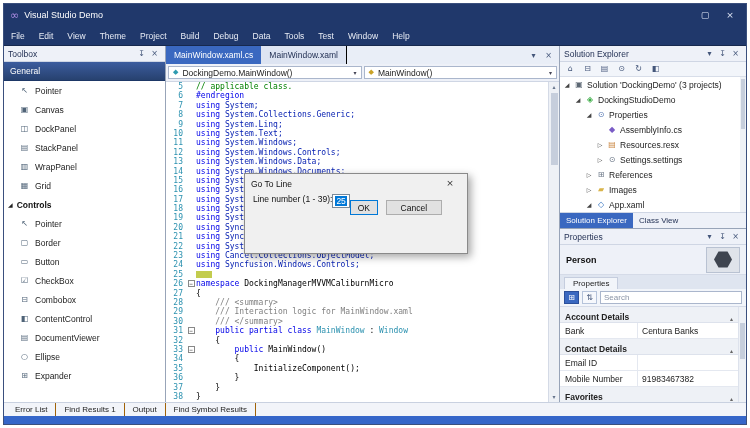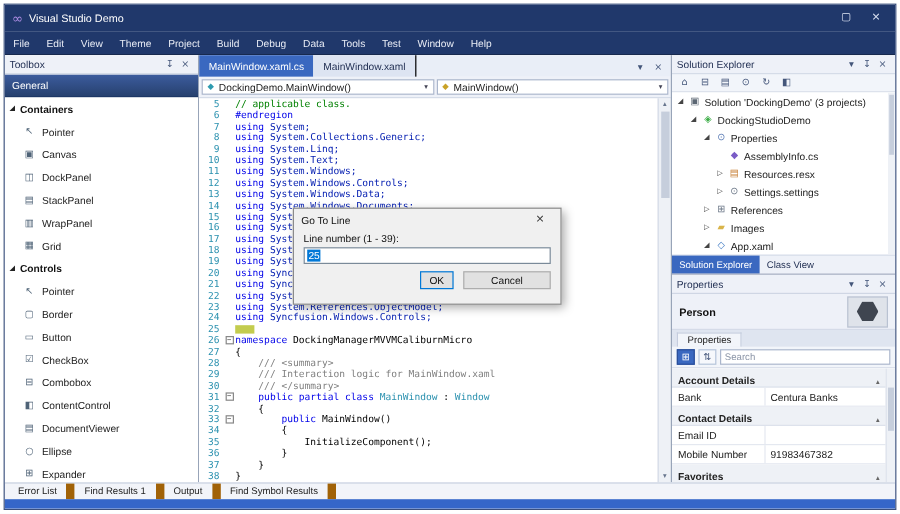--- a/index.html
+++ b/index.html
@@ -84,34 +84,34 @@
   .grid-rows{flex:1;min-width:0}
   .grow-section{height:16px;background:#eef1f6;border-bottom:1px solid #dde2ec;display:flex;align-items:flex-end;padding:0 5px;font-weight:bold;font-size:8.5px;color:#222}
   .grow-section .collapse{margin-left:auto;font-size:6px;color:#666;font-family:"DejaVu Sans",sans-serif}
   .grow-kv{height:16px;border-bottom:1px solid #e4e8f0;display:flex;font-size:8.5px}
   .grow-kv .k{width:78px;flex:none;padding:0 5px;display:flex;align-items:center;color:#222;border-right:1px solid #e4e8f0;white-space:nowrap;overflow:hidden}
   .grow-kv .v{flex:1;padding:0 4px;display:flex;align-items:center;color:#222;overflow:hidden;white-space:nowrap}
   .pscroll{width:8px;flex:none;background:#eef1f6;border-left:1px solid #dde2ec}
   .pscroll .pthumb{width:5px;height:36px;background:#c6cedc;margin:16px auto 0}
   
   .statusrow{height:14px;background:#f2f4f9;border-top:1px solid #c9d1e0;display:flex;align-items:stretch;padding-left:3px;flex:none}
-  .stab{padding:0 8px;font-size:8px;color:#222;border-right:7px solid #a16207;display:flex;align-items:center;white-space:nowrap}
+  .stab{padding:0 8px;font-size:8px;color:#222;border-right:1px solid #a16207;display:flex;align-items:center;white-space:nowrap}
   .bluestrip{height:8px;background:#3566c9;flex:none}
   
   .dialog{position:absolute;left:240px;top:169px;width:224px;height:81px;background:#f0f0f0;border:1px solid #8a8a8a;box-shadow:3px 3px 8px rgba(0,0,0,.35);z-index:20;display:flex;flex-direction:column}
   .dlg-title{height:19px;display:flex;align-items:center;padding:0 6px;font-size:8.5px;color:#111;flex:none}
   .dlg-close{margin-left:auto;width:22px;height:100%;display:flex;align-items:center;justify-content:center;font-size:9px;color:#333;font-family:"DejaVu Sans",sans-serif}
-  .dlg-body{flex:1;padding:1px 8px 6px;display:flex;flex-direction:column}
+  .dlg-body{flex:1;padding:1px 8px 6px;display:flex;flex-direction:row}
   .dlg-label{font-size:8.5px;color:#111;margin-bottom:2px}
   .dlg-input{height:14px;border:1px solid #7a8a99;background:#fff;display:flex;align-items:center;padding:0 2px;font-size:8.5px;color:#000}
   .dlg-input .sel{background:#0078d7;color:#fff;padding:0 1px}
   .dlg-buttons{display:flex;justify-content:flex-end;gap:8px;margin-top:6px}
   .dlg-btn{height:15px;border:1px solid #adadad;background:#e1e1e1;display:flex;align-items:center;justify-content:center;font-size:8.5px;color:#111}
   .dlg-btn.default{border-color:#0078d7;width:28px}
-  .dlg-btn.normal{width:73px}
+  .dlg-btn.normal{width:56px}
 </style>
 </head>
 <body>
 
 <div class="window">
 
   <div class="titlebar">
     <span class="logo ico">∞</span>
     <span>Visual Studio Demo</span>
     <span class="tb-spacer"></span>
@@ -137,24 +137,20 @@
   <div class="main">
 
     <div class="toolbox">
       <div class="panel-header">
         <span class="ph-title">Toolbox</span>
         <span class="ph-ico">↧</span>
         <span class="ph-ico">×</span>
       </div>
       <div class="tbx-rows">
           <div class="tbx-category">General</div>
-          <div class="tbx-group">
-            <div class="arrow ico" style="display: inline;">◢</div>
-            <div>Containers</div>
-          </div>
           <div class="tbx-item">
             <div class="iico ico-pointer">↖</div>
             <div>Pointer</div>
           </div>
           <div class="tbx-item">
             <div class="iico ico-canvas">▣</div>
             <div>Canvas</div>
           </div>
           <div class="tbx-item">
             <div class="iico ico-dockpanel">◫</div>
@@ -326,21 +322,21 @@
               <div class="txt"><span class="seg-k">using </span><span class="seg-u">Syncfusion.Windows.Tools;</span></div>
             </div>
             <div class="cl">
               <div class="num">22</div>
               <div class="fold"></div>
               <div class="txt"><span class="seg-k">using </span><span class="seg-u">System.IO;</span></div>
             </div>
             <div class="cl">
               <div class="num">23</div>
               <div class="fold"></div>
-              <div class="txt"><span class="seg-k">using </span><span class="seg-u">System.References.ObjectModel;</span></div>
+              <div class="txt"><span class="seg-k">using </span><span class="seg-u">Cancel.Collections.ObjectModel;</span></div>
             </div>
             <div class="cl">
               <div class="num">24</div>
               <div class="fold"></div>
               <div class="txt"><span class="seg-k">using </span><span class="seg-u">Syncfusion.Windows.Controls;</span></div>
             </div>
             <div class="cl">
               <div class="num">25</div>
               <div class="fold"></div>
               <div class="txt"><div class="marker25"></div></div>

